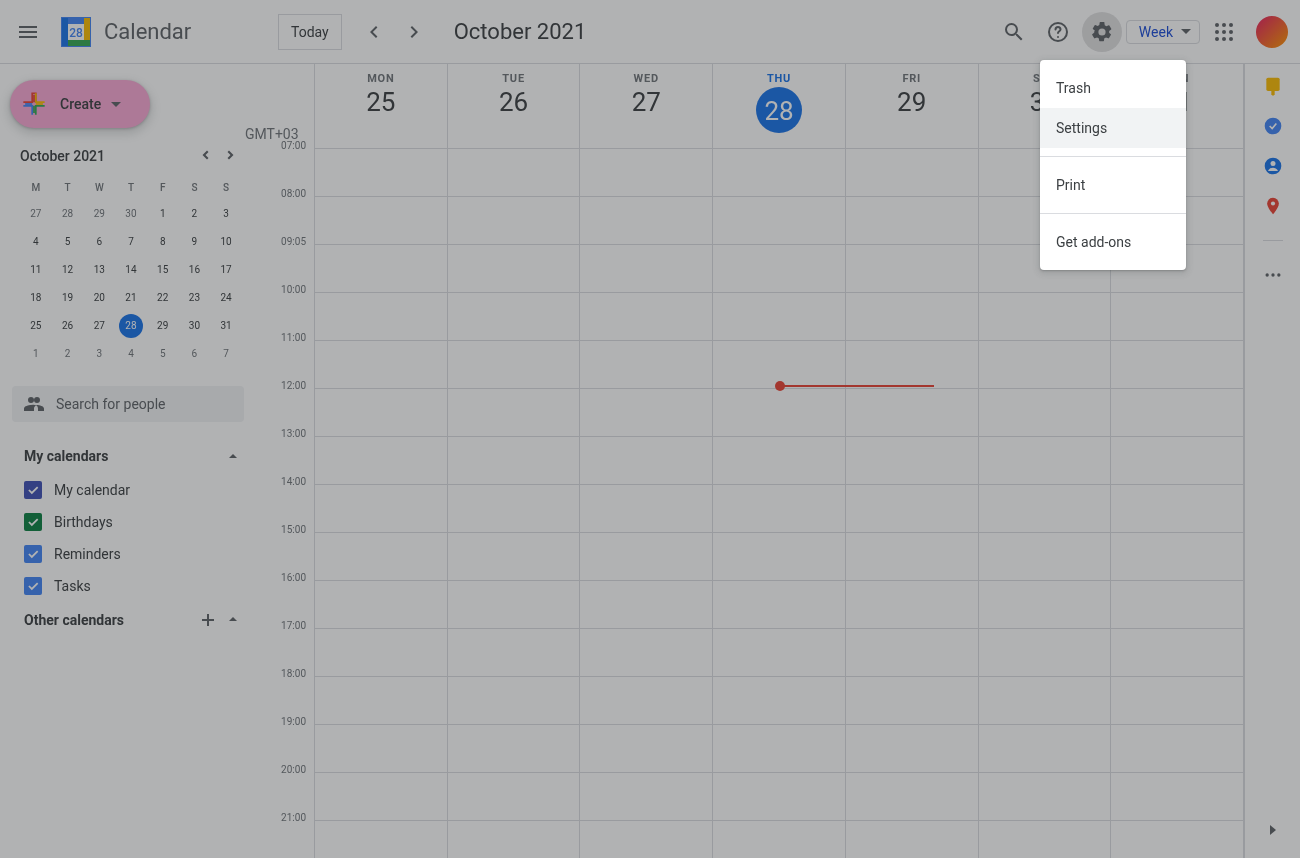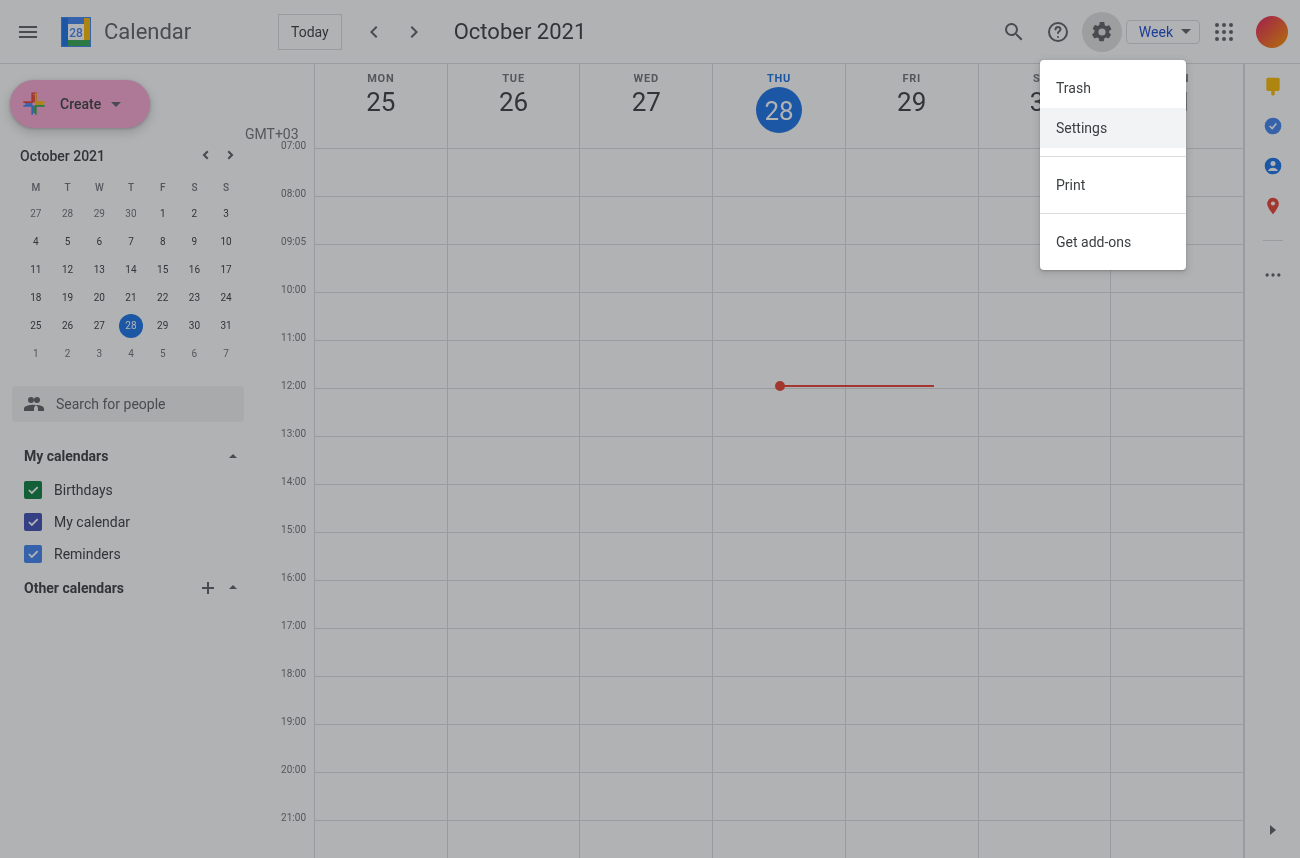--- a/index.html
+++ b/index.html
@@ -244,42 +244,50 @@
       <span>Search for people</span>
     </div>
     <div class="section-head">
       <span>My calendars</span>
       <svg width="18" height="18" fill="#5f6368">
           <path d="M5 11l4-4 4 4z"></path>
         </svg>
     </div>
     <div id="my-cals">
         <div class="cal-item">
+          <div class="checkbox cb-blue">
+            <svg width="14" height="14" viewBox="0 0 24 24" fill="none" stroke="#fff" stroke-width="3">
+              <path d="M5 12l5 5L20 7"></path>
+            </svg>
+          </div>
+          <span>My calendar</span>
+        </div>
+        <div class="cal-item">
           <div class="checkbox cb-green">
             <svg width="14" height="14" viewBox="0 0 24 24" fill="none" stroke="#fff" stroke-width="3">
               <path d="M5 12l5 5L20 7"></path>
             </svg>
           </div>
           <span>Birthdays</span>
-        </div>
-        <div class="cal-item">
-          <div class="checkbox cb-blue">
-            <svg width="14" height="14" viewBox="0 0 24 24" fill="none" stroke="#fff" stroke-width="3">
-              <path d="M5 12l5 5L20 7"></path>
-            </svg>
-          </div>
-          <span>My calendar</span>
         </div>
         <div class="cal-item">
           <div class="checkbox cb-lblue">
             <svg width="14" height="14" viewBox="0 0 24 24" fill="none" stroke="#fff" stroke-width="3">
               <path d="M5 12l5 5L20 7"></path>
             </svg>
           </div>
           <span>Reminders</span>
+        </div>
+        <div class="cal-item">
+          <div class="checkbox cb-lblue">
+            <svg width="14" height="14" viewBox="0 0 24 24" fill="none" stroke="#fff" stroke-width="3">
+              <path d="M5 12l5 5L20 7"></path>
+            </svg>
+          </div>
+          <span>Tasks</span>
         </div>
       </div>
     <div class="section-head">
       <span>Other calendars</span>
       <div class="actions">
         <svg width="20" height="20" fill="#5f6368">
             <path d="M10 4v12M4 10h12" stroke="#5f6368" stroke-width="2"></path>
           </svg>
         <svg width="18" height="18" fill="#5f6368">
             <path d="M5 11l4-4 4 4z"></path>

